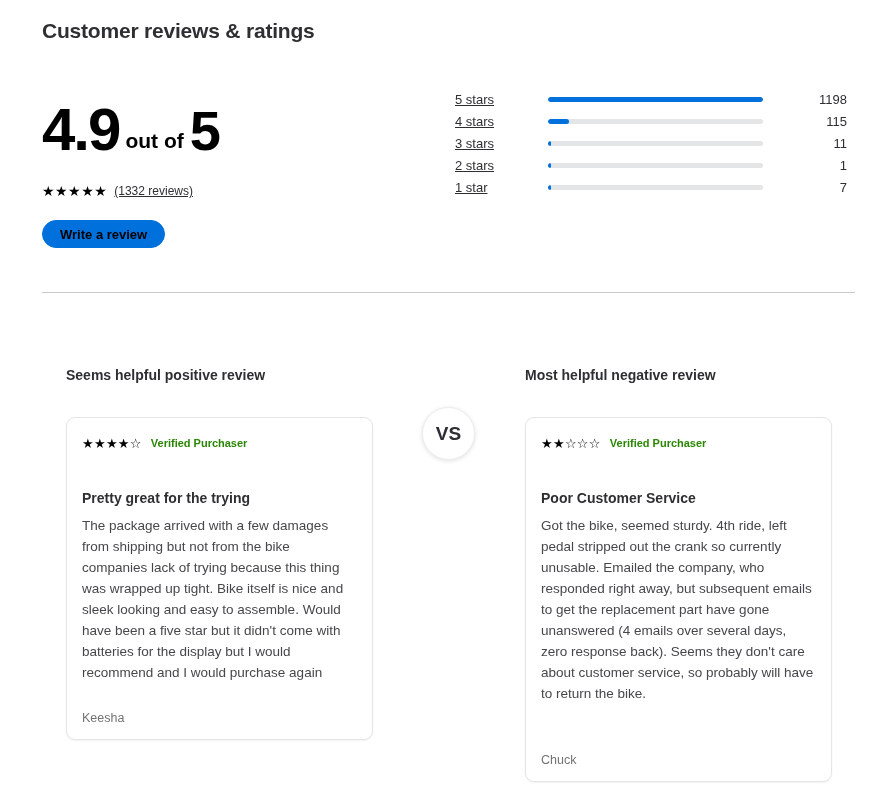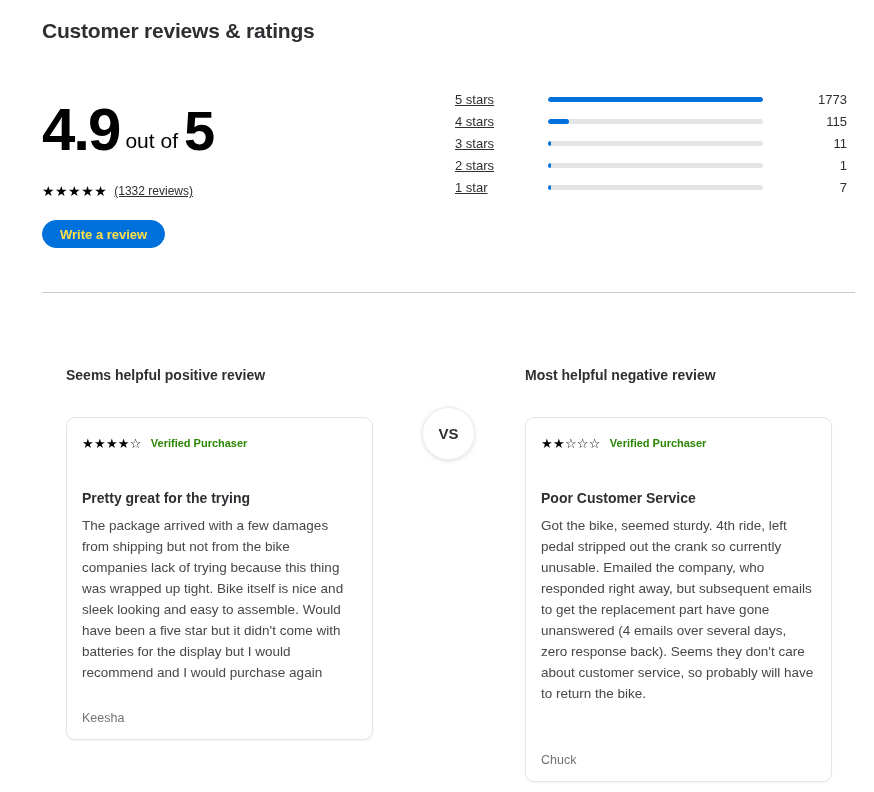--- a/index.html
+++ b/index.html
@@ -41,21 +41,21 @@
   }
   .score-big {
     font-size: 60px;
     font-weight: bold;
     line-height: 70px;
     letter-spacing: -2px;
     color: #000;
   }
   .score-outof {
     font-size: 21px;
-    font-weight: normal;
+    font-weight: bold;
     margin-left: 6px;
     margin-right: 6px;
     color: #000;
     position: relative;
     top: -2px;
   }
   .score-max {
     font-size: 56px;
     font-weight: bold;
     line-height: 56px;
@@ -100,21 +100,21 @@
     box-sizing: border-box;
   }
   .btn-outline {
     background: #fff;
     border: 1px solid #2e2f32;
     color: #2e2f32;
   }
   .btn-primary {
     background: #0071dc;
     border: 1px solid #0071dc;
-    color: #fde047;
+    color: #000000;
   }
 
   
   .histogram {
     position: absolute;
     left: 455px;
     top: 88px;
     width: 392px;
   }
   .hist-row {
@@ -249,21 +249,21 @@
     top: 45px;
     width: 53px;
     height: 53px;
     border-radius: 50%;
     background: #ffffff;
     border: 1px solid #eceded;
     box-shadow: 0 1px 4px rgba(0,0,0,0.12);
     display: flex;
     align-items: center;
     justify-content: center;
-    font-size: 15px;
+    font-size: 19px;
     font-weight: bold;
     color: #2e2f32;
     box-sizing: border-box;
   }
 </style>
 </head>
 <body>
 
 <div class="page-title">Customer reviews &amp; ratings</div>
 
@@ -283,21 +283,21 @@
     <div class="btn btn-primary">Write a review</div>
   </div>
 </div>
 
 <div class="histogram" id="histogram">
     <div class="hist-row">
       <span class="hist-label">5 stars</span>
       <span class="hist-track">
         <span class="hist-fill" style="width: 100%;"></span>
       </span>
-      <span class="hist-count">1773</span>
+      <span class="hist-count">1198</span>
     </div>
     <div class="hist-row">
       <span class="hist-label">4 stars</span>
       <span class="hist-track">
         <span class="hist-fill" style="width: 9.59933%;"></span>
       </span>
       <span class="hist-count">115</span>
     </div>
     <div class="hist-row">
       <span class="hist-label">3 stars</span>

